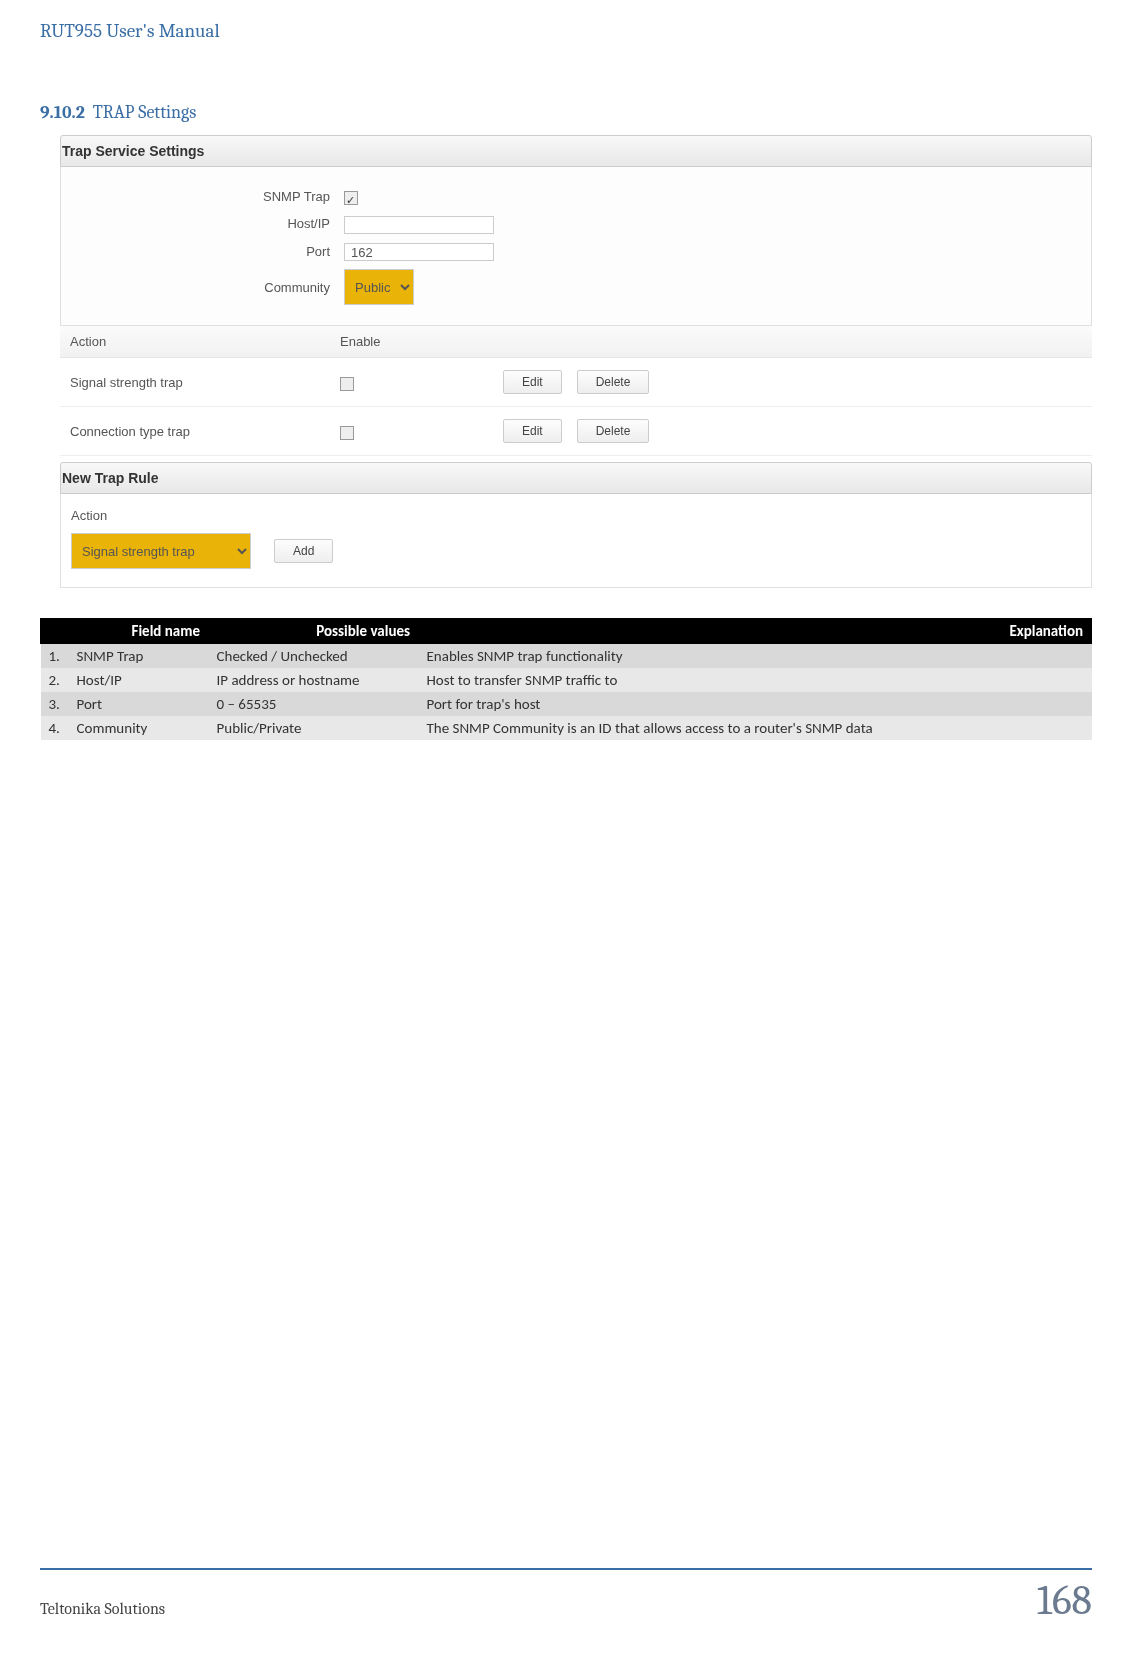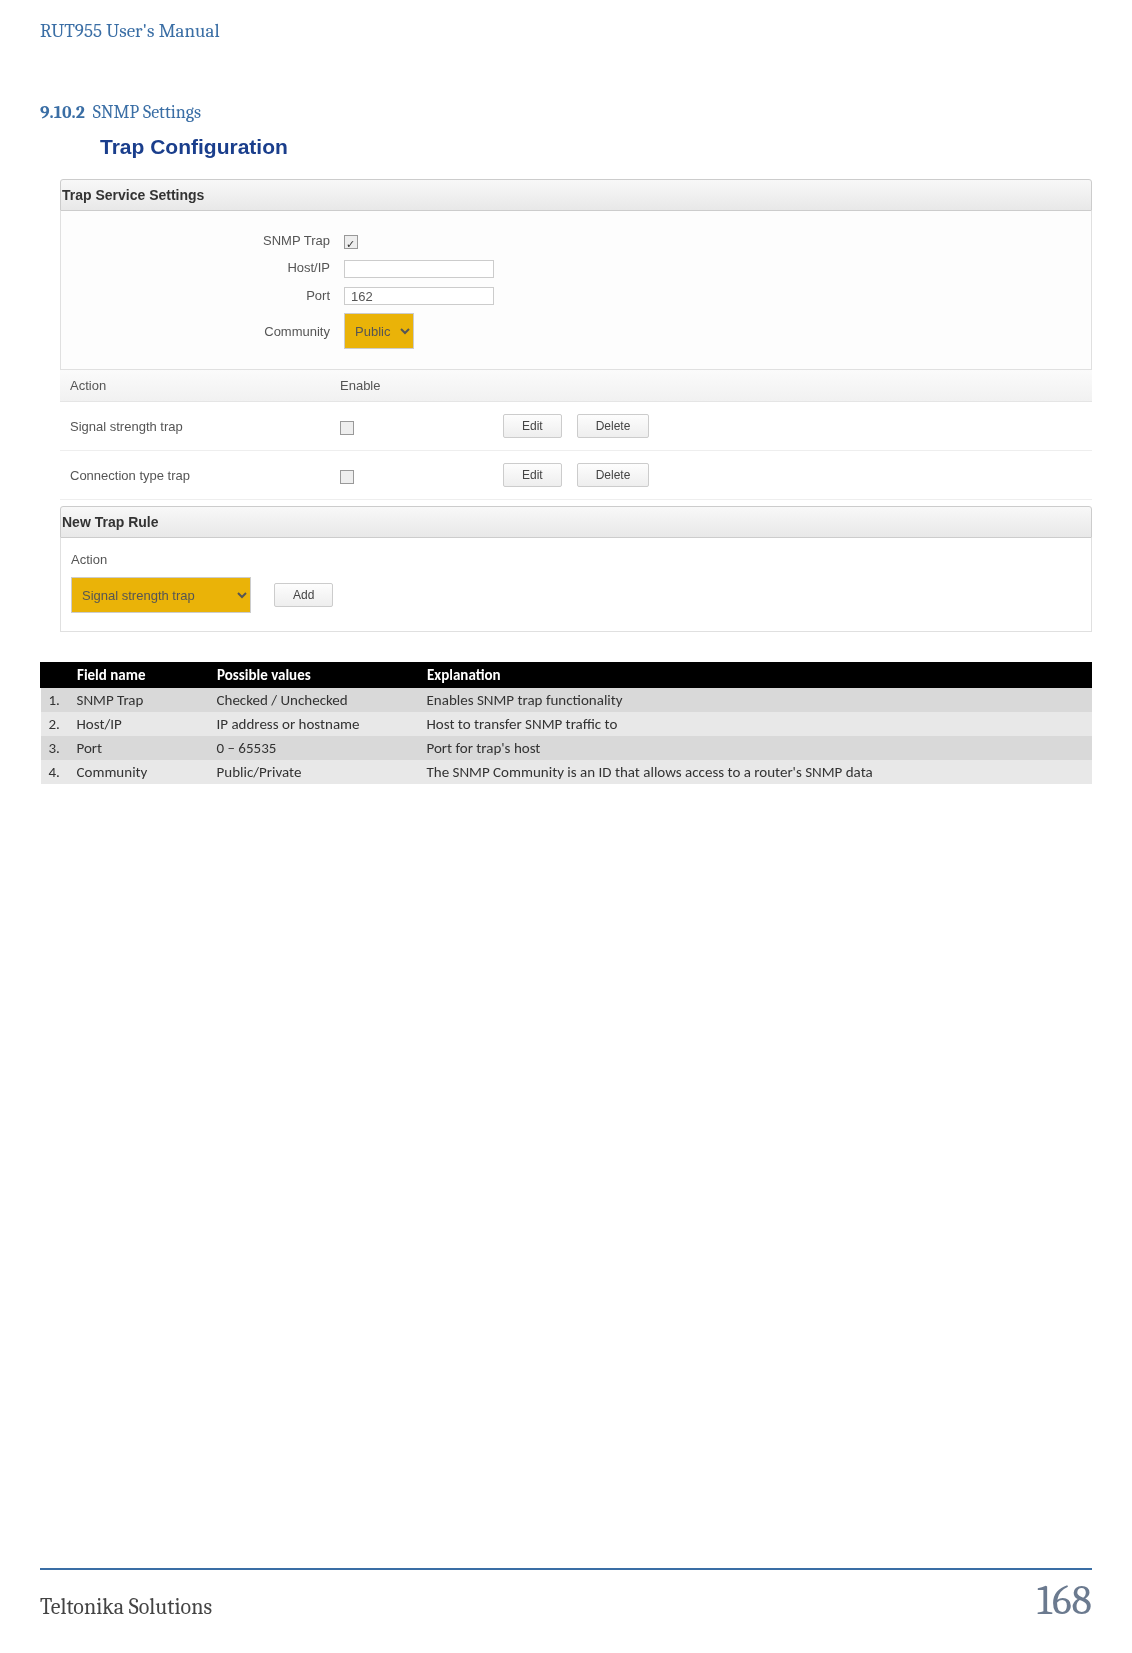--- a/index.html
+++ b/index.html
@@ -139,21 +139,21 @@
   .fields-table {
     width: 100%;
     border-collapse: collapse;
     margin-top: 8px;
     font-size: 15px;
     font-family: Calibri, Arial, sans-serif;
   }
   .fields-table th {
     background: #000;
     color: #fff;
-    text-align: left;
+    text-align: right;
     padding: 3px 8px;
     font-weight: bold;
     border: 1px solid #000;
   }
   .fields-table th.num-col { background:#000; width:28px; border:1px solid #000; }
   .fields-table td {
     padding: 3px 8px;
     vertical-align: top;
   }
   .fields-table td.num { background:#d9d9d9; width:28px; text-align:left;}
@@ -166,21 +166,21 @@
     bottom: 28px;
     left:40px;
     right:40px;
     border-top: 2px solid #3a6ea5;
     padding-top:6px;
     display:flex;
     justify-content:space-between;
     align-items:baseline;
     font-family: Cambria, Georgia, serif;
   }
-  .footer-left { font-size:22px; color:#444;text-align:right;}
+  .footer-left { font-size:16px; color:#444;text-align:right;}
   .footer-right { font-size:42px; color:#6b7a8f;}
   .checkbox-disp {
     width:14px;height:14px;
     display:inline-block;
     border:1px solid #999;
     background:#eee;
     vertical-align:middle;
   }
   .checkbox-disp.checked::after{
     content:"✓";
@@ -191,25 +191,24 @@
     color:#333;
   }
 </style>
 </head>
 <body>
 
 <div class="doc-header">RUT955 User's Manual</div>
 
 <div class="section-heading">
   <span class="num">9.10.2</span>
-  <span>SNMP Settings</span>
+  <span>TRAP Settings</span>
 </div>
 
 <div class="screenshot-area">
-  <div class="trap-title">Trap Configuration</div>
 
   <div class="panel-header">Trap Service Settings</div>
   <div class="panel-body">
     <div class="form-row">
       <div class="form-label">SNMP Trap</div>
       <div class="form-control"><span class="checkbox-disp checked"></span></div>
     </div>
     <div class="form-row">
       <div class="form-label">Host/IP</div>
       <div class="form-control"><input class="text-input" value="" style=""></div>

